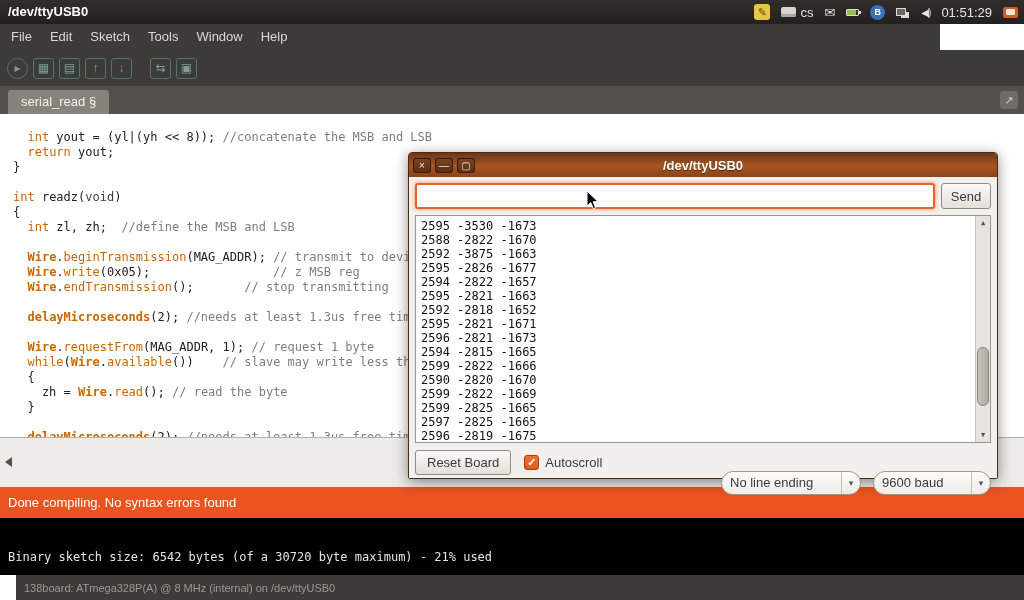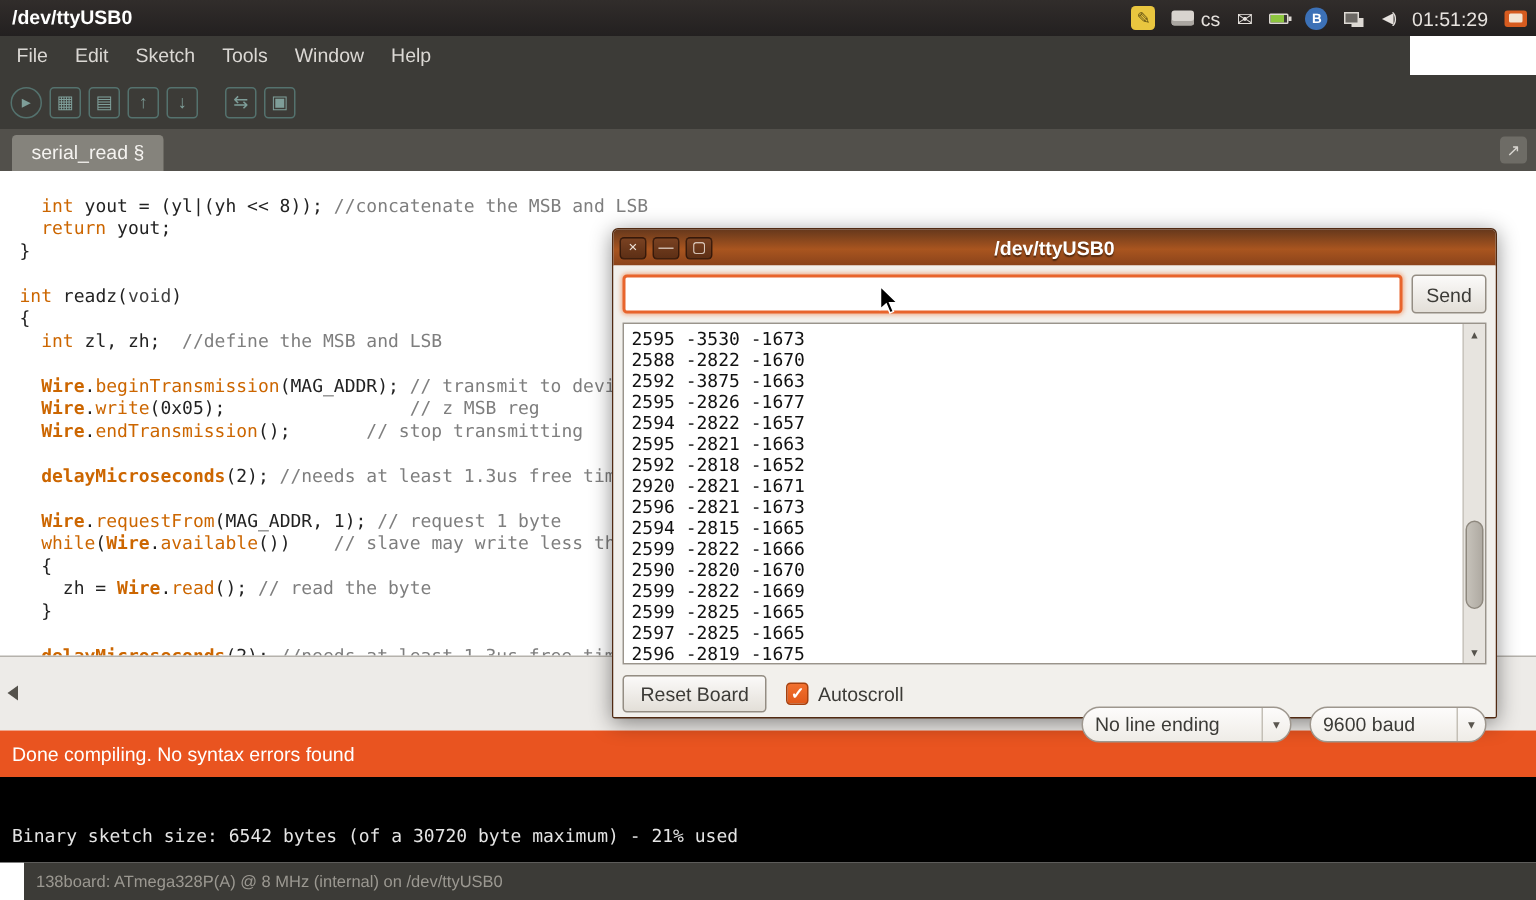--- a/index.html
+++ b/index.html
@@ -227,21 +227,21 @@
       </div>
       <div class="sm-output" data-name="serial-output">
         <div class="sm-output-text" data-name="serial-output-text">
             <div class="serial-line" data-name="serial-line">2595 -3530 -1673</div>
             <div class="serial-line" data-name="serial-line">2588 -2822 -1670</div>
             <div class="serial-line" data-name="serial-line">2592 -3875 -1663</div>
             <div class="serial-line" data-name="serial-line">2595 -2826 -1677</div>
             <div class="serial-line" data-name="serial-line">2594 -2822 -1657</div>
             <div class="serial-line" data-name="serial-line">2595 -2821 -1663</div>
             <div class="serial-line" data-name="serial-line">2592 -2818 -1652</div>
-            <div class="serial-line" data-name="serial-line">2920 -2821 -1671</div>
+            <div class="serial-line" data-name="serial-line">2595 -2821 -1671</div>
             <div class="serial-line" data-name="serial-line">2596 -2821 -1673</div>
             <div class="serial-line" data-name="serial-line">2594 -2815 -1665</div>
             <div class="serial-line" data-name="serial-line">2599 -2822 -1666</div>
             <div class="serial-line" data-name="serial-line">2590 -2820 -1670</div>
             <div class="serial-line" data-name="serial-line">2599 -2822 -1669</div>
             <div class="serial-line" data-name="serial-line">2599 -2825 -1665</div>
             <div class="serial-line" data-name="serial-line">2597 -2825 -1665</div>
             <div class="serial-line" data-name="serial-line">2596 -2819 -1675</div>
           </div>
         <div class="sm-scroll" data-name="serial-scrollbar">

